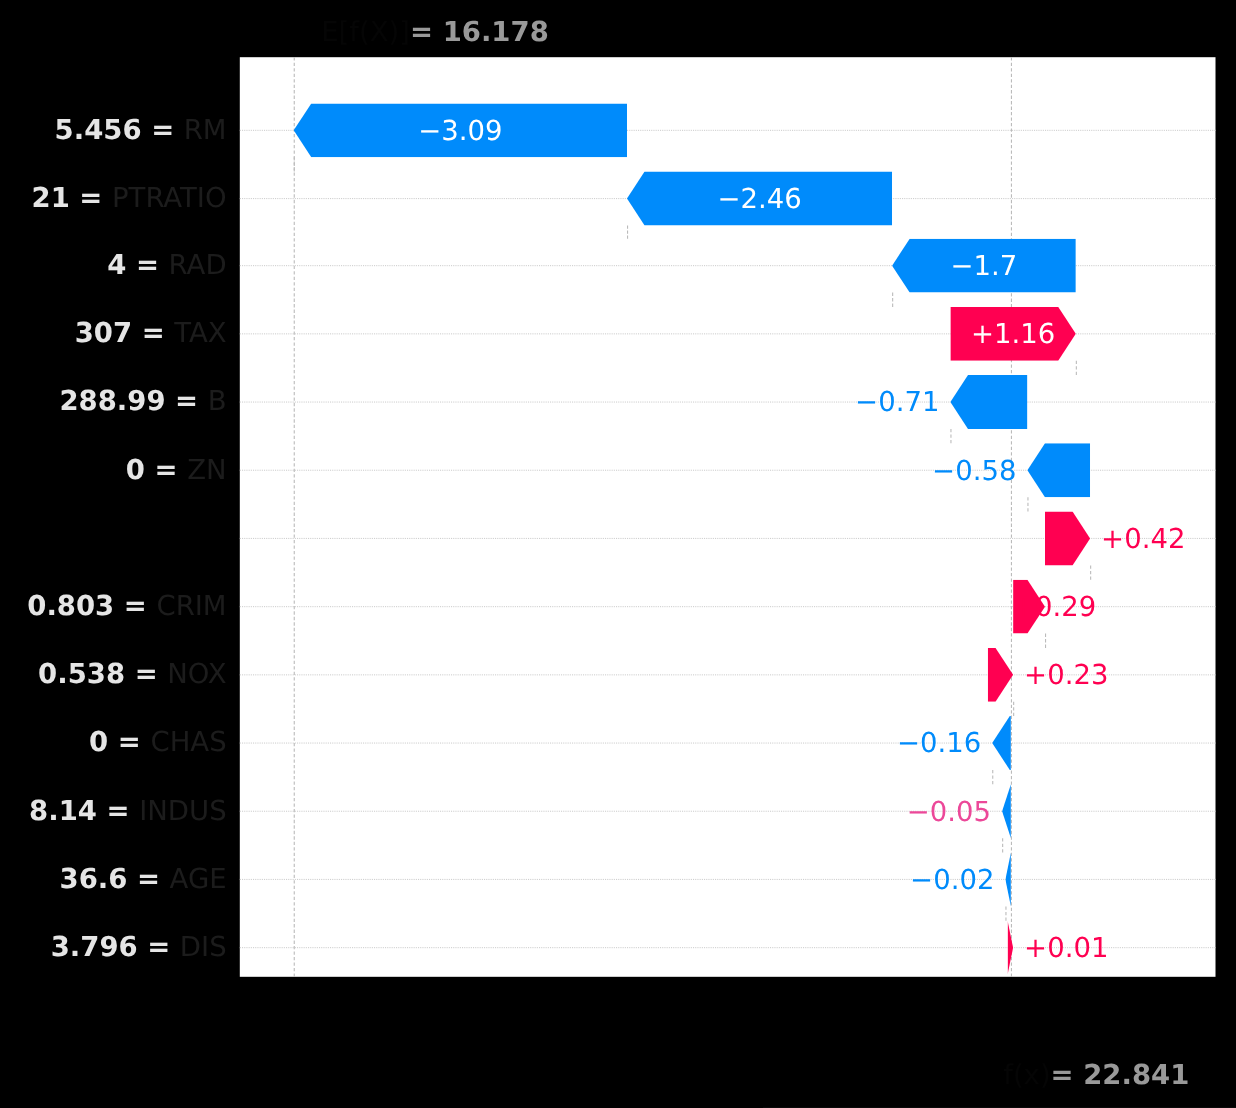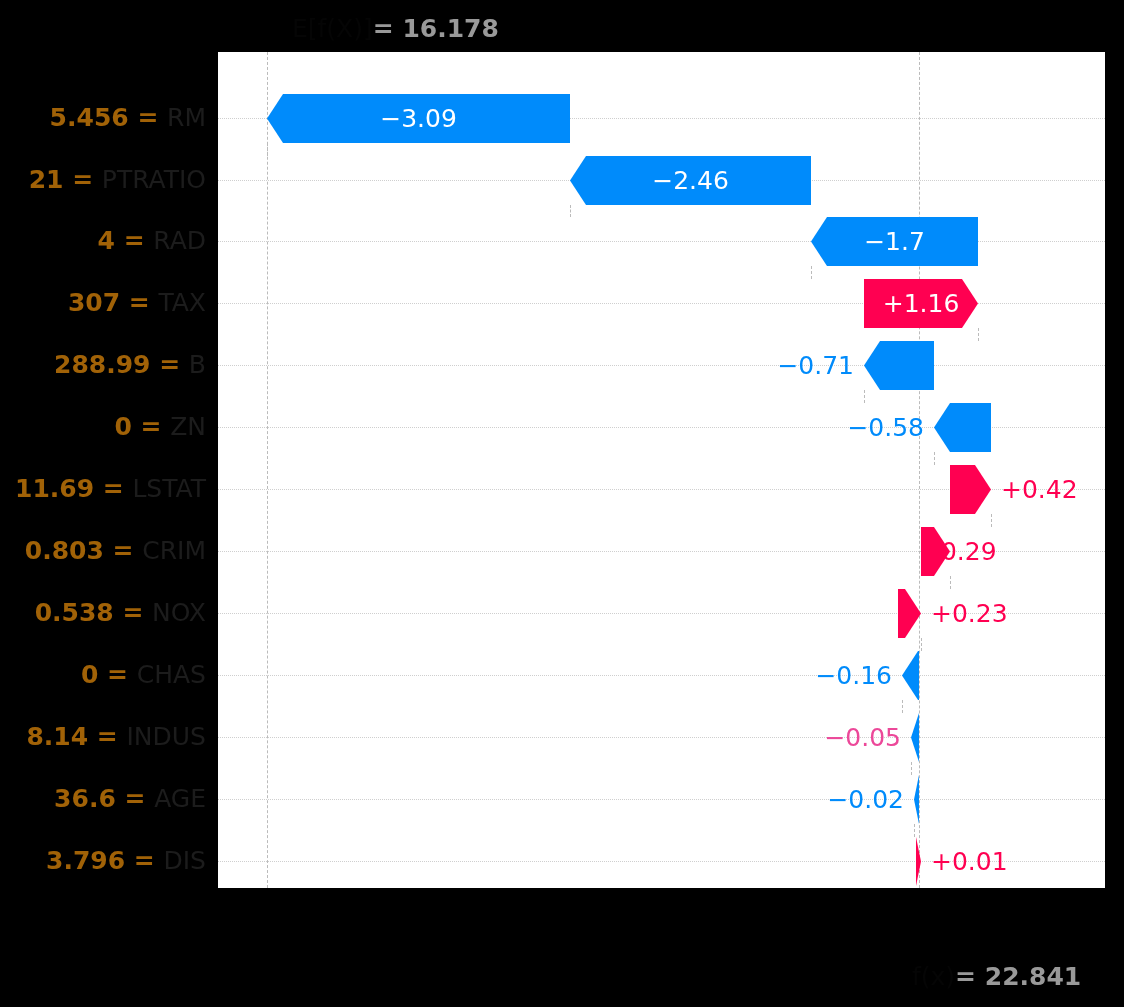--- a/index.html
+++ b/index.html
@@ -84,21 +84,21 @@
     position: absolute;
     right: 0;
     width: 206px;
     text-align: right;
     white-space: nowrap;
     font-size: 25px;
     height: 30px;
     line-height: 30px;
   }
   .yval {
-    color: #a16207;
+    color: #e5e5e5;
     font-weight: bold;
   }
   .yfeat {
     color: #1c1c1c;
   }
   
   .summary {
     position: absolute;
     white-space: nowrap;
     font-size: 25px;
@@ -115,21 +115,20 @@
 
 <div id="root">
 
   <div id="ylabels">
       <div class="ylabel-row" style="top: 103px;"><span class="yval">5.456 = </span><span class="yfeat">RM</span></div>
       <div class="ylabel-row" style="top: 165px;"><span class="yval">21 = </span><span class="yfeat">PTRATIO</span></div>
       <div class="ylabel-row" style="top: 226px;"><span class="yval">4 = </span><span class="yfeat">RAD</span></div>
       <div class="ylabel-row" style="top: 288px; padding-left: 36px;"><span class="yval">307 = </span><span class="yfeat">TAX</span></div>
       <div class="ylabel-row" style="top: 350px;"><span class="yval">288.99 = </span><span class="yfeat">B</span></div>
       <div class="ylabel-row" style="top: 412px;"><span class="yval">0 = </span><span class="yfeat">ZN</span></div>
-      <div class="ylabel-row" style="top: 474px;"><span class="yval">11.69 = </span><span class="yfeat">LSTAT</span></div>
       <div class="ylabel-row" style="top: 536px;"><span class="yval">0.803 = </span><span class="yfeat">CRIM</span></div>
       <div class="ylabel-row" style="top: 598px;"><span class="yval">0.538 = </span><span class="yfeat">NOX</span></div>
       <div class="ylabel-row" style="top: 660px;"><span class="yval">0 = </span><span class="yfeat">CHAS</span></div>
       <div class="ylabel-row" style="top: 722px;"><span class="yval">8.14 = </span><span class="yfeat">INDUS</span></div>
       <div class="ylabel-row" style="top: 784px;"><span class="yval">36.6 = </span><span class="yfeat">AGE</span></div>
       <div class="ylabel-row" style="top: 846px;"><span class="yval">3.796 = </span><span class="yfeat">DIS</span></div>
     </div>
 
   <div id="plot-area">
     <div id="gridlines">

